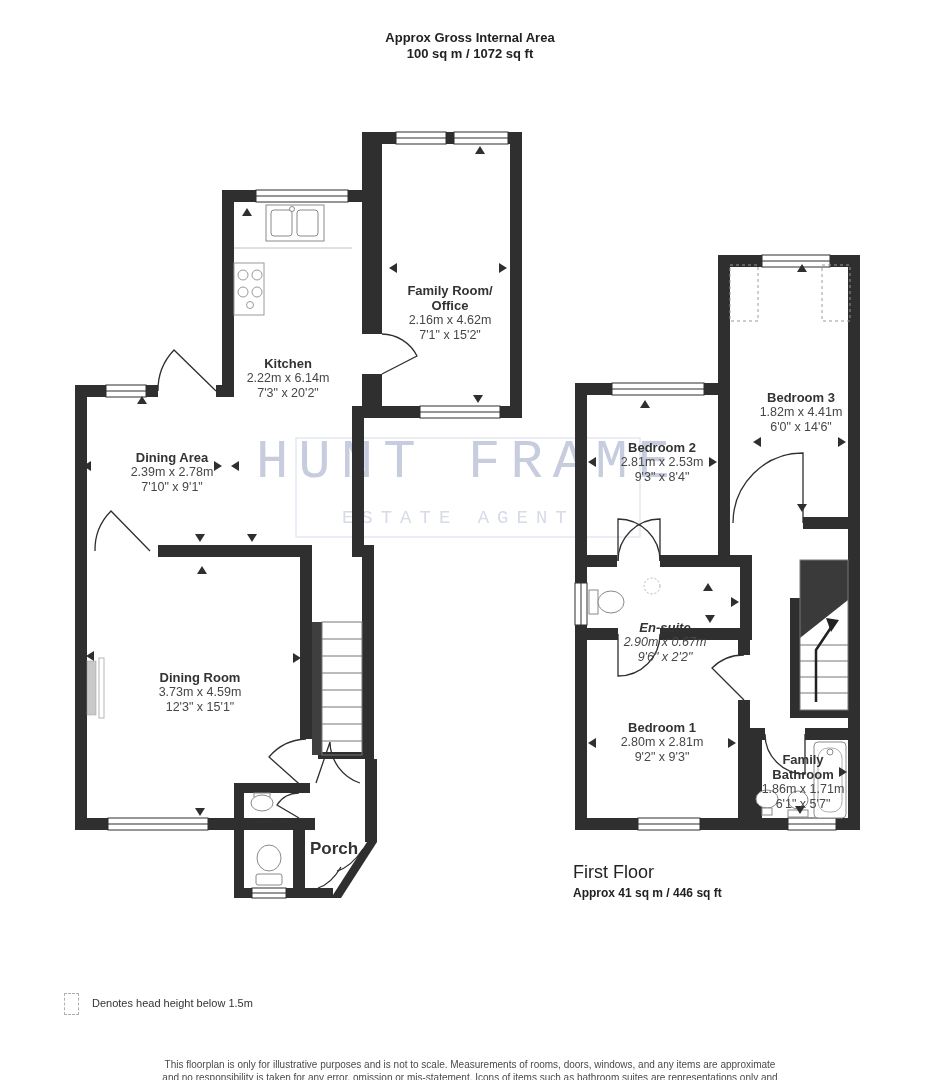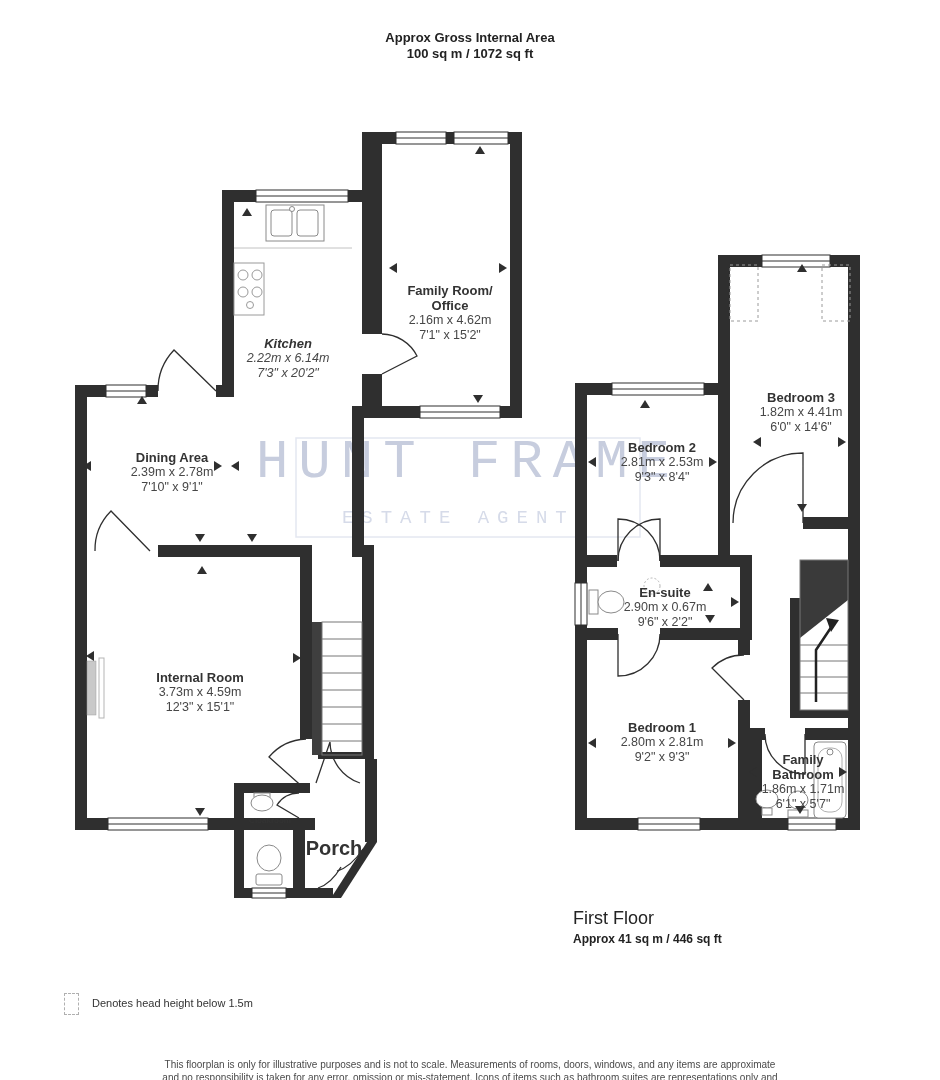--- a/index.html
+++ b/index.html
@@ -11,21 +11,21 @@
   .wm-name{font-size:54px;letter-spacing:10px;color:#c7cdde;white-space:nowrap;}
   .wm-tag{font-size:19px;letter-spacing:8px;color:#d6dbe9;margin-top:14px;white-space:nowrap;}
   svg.plan{position:absolute;left:0;top:0;z-index:1;}
   .labels{position:absolute;left:0;top:0;width:940px;height:856px;z-index:2;pointer-events:none;}
   .title{position:absolute;left:470px;top:30px;transform:translateX(-50%);text-align:center;}
   .title div{font-size:13px;font-weight:bold;line-height:16px;color:#222;white-space:nowrap;}
   .room-label{position:absolute;transform:translateX(-50%);text-align:center;}
   .room-name{font-size:13px;font-weight:bold;line-height:15px;color:#333;white-space:pre-line;}
   .room-dim{font-size:12.5px;line-height:15px;color:#474747;white-space:nowrap;}
   .small-label .room-name{font-size:8px;line-height:9px;}
-  .porch-label .room-name{font-size:20px;}
+  .porch-label .room-name{font-size:17px;}
   .floor-heading{position:absolute;text-align:left;}
   .floor-name{font-size:18px;color:#232323;line-height:20px;}
   .floor-area{font-size:12px;font-weight:bold;color:#222;margin-top:4px;white-space:nowrap;}
   .legend-box{position:absolute;left:64px;top:993px;width:13px;height:20px;
               border:1px dashed #b0b0b0;background:#fff;}
   .legend-text{position:absolute;left:92px;top:997px;font-size:11px;color:#333;white-space:nowrap;}
   .disclaimer{position:absolute;left:470px;top:1022px;transform:translateX(-50%);
               width:800px;text-align:center;font-size:10px;line-height:13px;color:#4a4a4a;
               white-space:pre-line;margin-top:36px;}
 </style>
@@ -315,41 +315,41 @@
     </g>
   </svg>
 
   <div class="labels">
 
     <div class="title">
       <div>Approx Gross Internal Area</div>
       <div>100 sq m / 1072 sq ft</div>
     </div>
 
-    <div class="room-label" style="left:288px;top:336px;font-style:italic;">
+    <div class="room-label" style="left:288px;top:356px;">
       <div class="room-name">Kitchen</div>
       <div class="room-dim">2.22m x 6.14m</div>
       <div class="room-dim">7'3" x 20'2"</div>
     </div>
 
     <div class="room-label" style="left:450px;top:244px;margin-top:39px;">
       <div class="room-name">Family Room/
 Office</div>
       <div class="room-dim">2.16m x 4.62m</div>
       <div class="room-dim">7'1" x 15'2"</div>
     </div>
 
     <div class="room-label" style="left:172px;top:450px;">
       <div class="room-name">Dining Area</div>
       <div class="room-dim">2.39m x 2.78m</div>
       <div class="room-dim">7'10" x 9'1"</div>
     </div>
 
     <div class="room-label" style="left:200px;top:670px;">
-      <div class="room-name">Internal Room</div>
+      <div class="room-name">Dining Room</div>
       <div class="room-dim">3.73m x 4.59m</div>
       <div class="room-dim">12'3" x 15'1"</div>
     </div>
 
     <div class="room-label small-label" style="left:270px;top:816px;">
       <div class="room-name">Cloakroom</div>
     </div>
 
     <div class="room-label porch-label" style="left:334px;top:841px;">
       <div class="room-name">Porch</div>
@@ -360,41 +360,41 @@
       <div class="room-dim">2.81m x 2.53m</div>
       <div class="room-dim">9'3" x 8'4"</div>
     </div>
 
     <div class="room-label" style="left:801px;top:366px;margin-top:24px;">
       <div class="room-name">Bedroom 3</div>
       <div class="room-dim">1.82m x 4.41m</div>
       <div class="room-dim">6'0" x 14'6"</div>
     </div>
 
-    <div class="room-label" style="left:665px;top:585px;">
+    <div class="room-label" style="left:665px;top:620px;font-style:italic;">
       <div class="room-name">En-suite</div>
       <div class="room-dim">2.90m x 0.67m</div>
       <div class="room-dim">9'6" x 2'2"</div>
     </div>
 
     <div class="room-label" style="left:662px;top:720px;">
       <div class="room-name">Bedroom 1</div>
       <div class="room-dim">2.80m x 2.81m</div>
       <div class="room-dim">9'2" x 9'3"</div>
     </div>
 
     <div class="room-label" style="left:803px;top:752px;">
       <div class="room-name">Family
 Bathroom</div>
       <div class="room-dim">1.86m x 1.71m</div>
       <div class="room-dim">6'1" x 5'7"</div>
     </div>
 
 
-    <div class="floor-heading" style="left:573px;top:908px;">
+    <div class="floor-heading" style="left:573px;top:862px;">
       <div class="floor-name">First Floor</div>
       <div class="floor-area">Approx 41 sq m / 446 sq ft</div>
     </div>
 
     <div class="legend-box"></div>
     <div class="legend-text">Denotes head height below 1.5m</div>
 
     <div class="disclaimer">This floorplan is only for illustrative purposes and is not to scale. Measurements of rooms, doors, windows, and any items are approximate
 and no responsibility is taken for any error, omission or mis-statement. Icons of items such as bathroom suites are representations only and
 may not look like the real items. Made with Made Snappy 360.</div>

